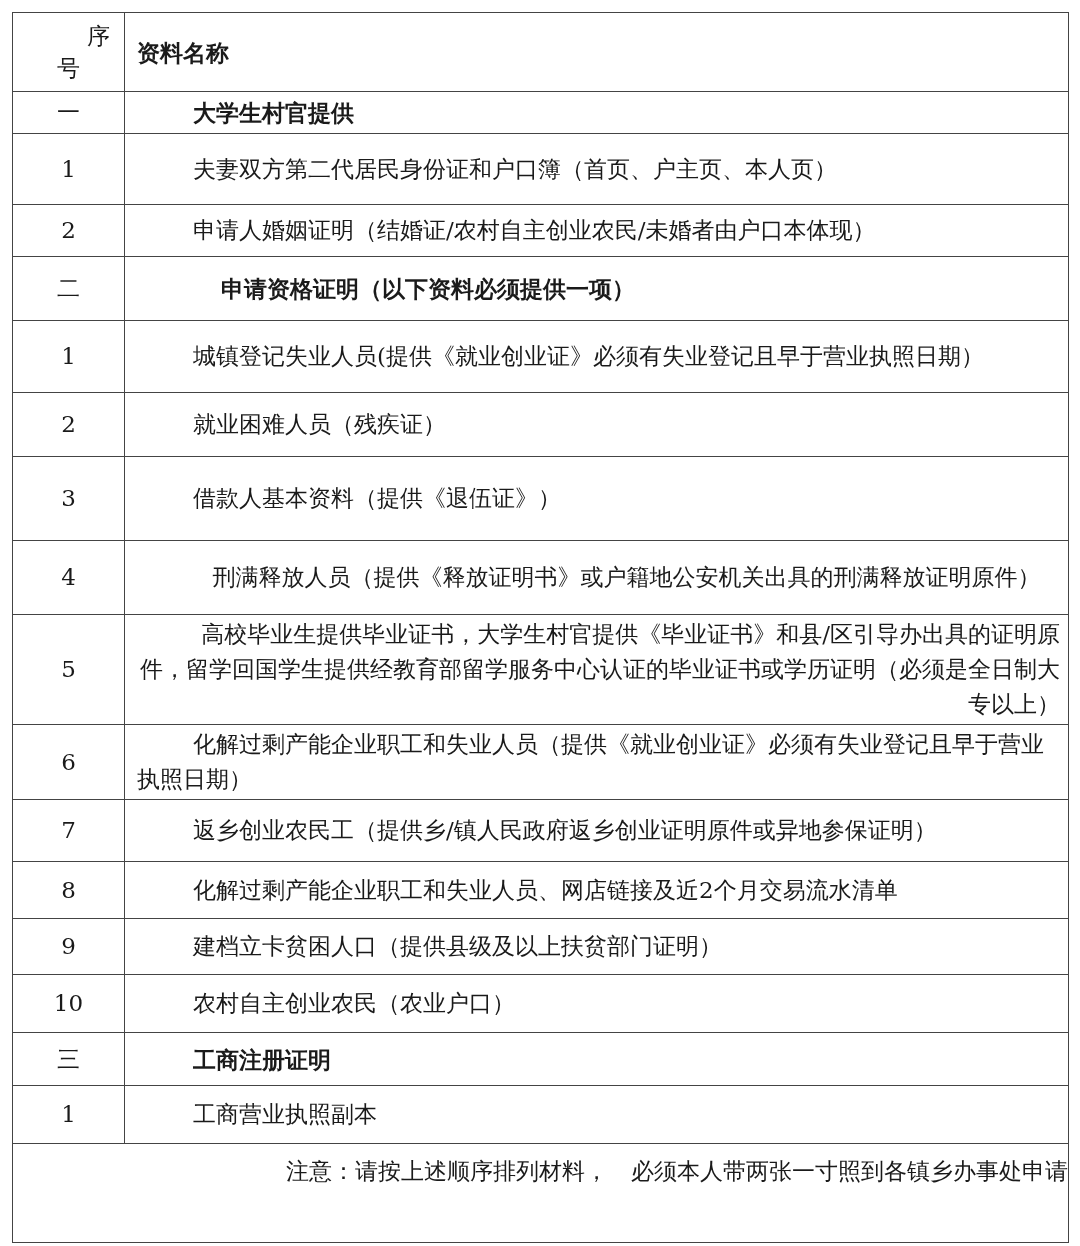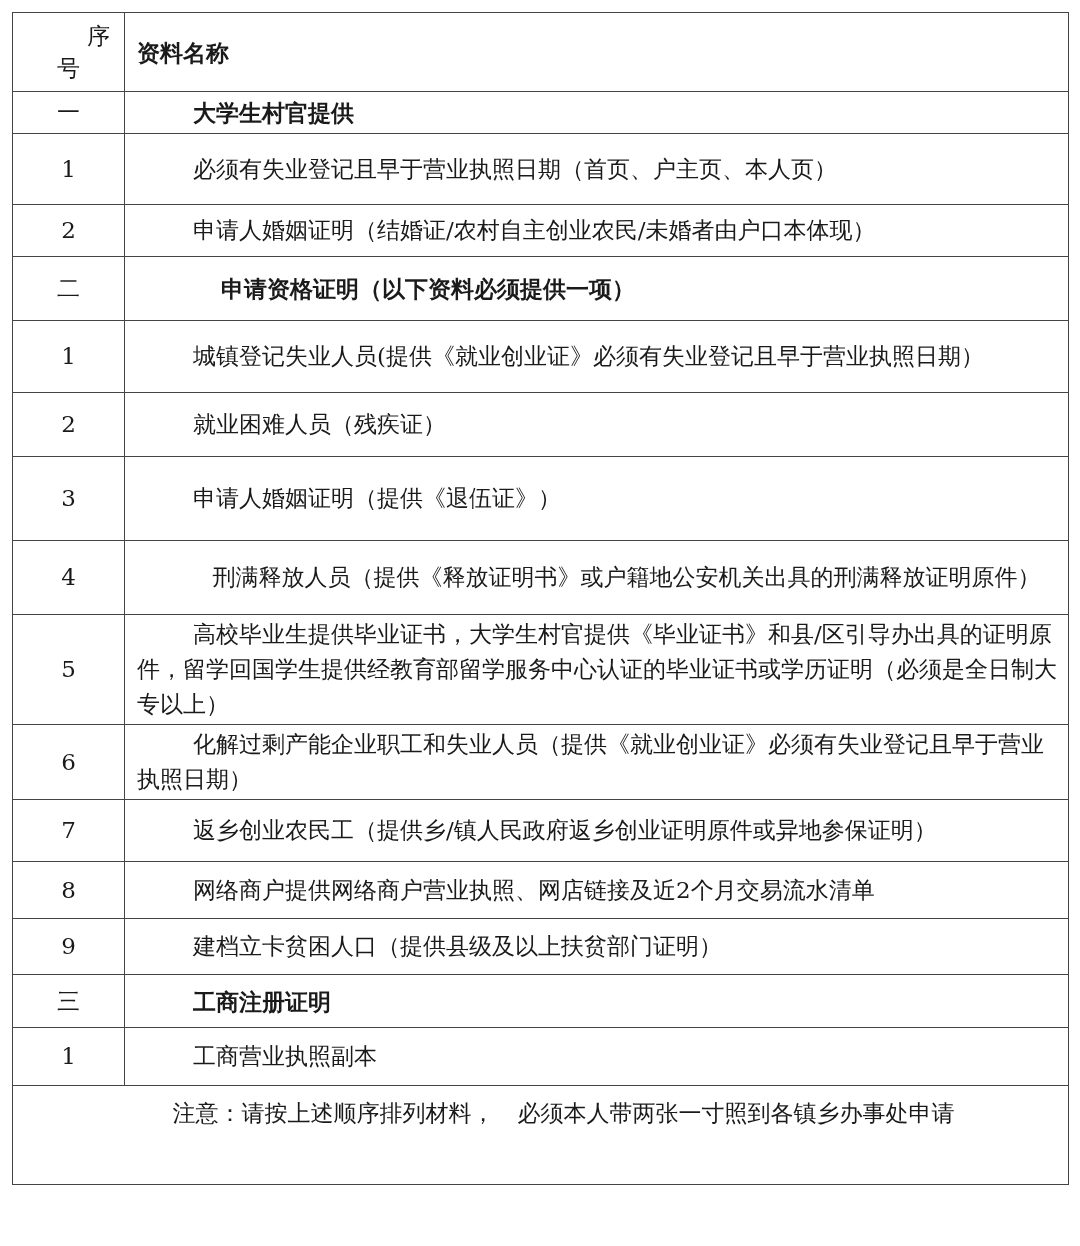--- a/index.html
+++ b/index.html
@@ -5,21 +5,21 @@
   html, body { margin: 0; padding: 0; background: #ffffff; }
   body { width: 1080px; height: 1246px; position: relative; overflow: hidden;
          font-family: "DejaVu Serif", "Liberation Serif", serif; color: #1a1a1a; }
   table { position: absolute; left: 12px; top: 12px; width: 1056px;
           border-collapse: collapse; table-layout: fixed; }
   td { border: 1.5px solid #444; padding: 0; vertical-align: middle; font-size: 23px; line-height: 35px; }
   td.num { width: 111px; text-align: center; }
   td.txt { padding: 2px 8px 2px 12px; }
   .bold { font-weight: bold; }
   .hdr-num { text-align: right; padding-right: 14px; line-height: 32px; }
-  td.note { text-align: center; padding-left: 46px; vertical-align: top; padding-top: 10px; }
+  td.note { text-align: right; padding-left: 46px; vertical-align: top; padding-top: 10px; }
 </style>
 </head>
 <body>
 
 <table>
   <colgroup>
       <col style="width:112px">
       <col style="width:944px">
     </colgroup>
   <tbody id="tbody">
@@ -29,65 +29,69 @@
         <div style="text-align:left;padding-left:44px;line-height:32px">号</div>
       </td>
       <td class="txt bold" style="">资料名称</td>
     </tr>
   <tr style="height: 42px;">
         <td class="num" style="text-align: center;">一</td>
         <td class="txt bold" style="text-indent: 56px;">大学生村官提供</td>
       </tr>
       <tr style="height: 71px;">
         <td class="num" style="text-align: center;">1</td>
-        <td class="txt" style="text-indent: 56px;">必须有失业登记且早于营业执照日期（首页、户主页、本人页）</td>
+        <td class="txt" style="text-indent: 56px;">夫妻双方第二代居民身份证和户口簿（首页、户主页、本人页）</td>
       </tr>
       <tr style="height: 52px;">
         <td class="num" style="text-align: center;">2</td>
         <td class="txt" style="text-indent: 56px;">申请人婚姻证明（结婚证/农村自主创业农民/未婚者由户口本体现）</td>
       </tr>
       <tr style="height: 64px;">
         <td class="num" style="text-align: center;">二</td>
         <td class="txt bold" style="text-indent: 56px; padding-left: 40px;">申请资格证明（以下资料必须提供一项）</td>
       </tr>
       <tr style="height: 72px;">
         <td class="num" style="text-align: center;">1</td>
         <td class="txt" style="text-indent: 56px;">城镇登记失业人员(提供《就业创业证》必须有失业登记且早于营业执照日期）</td>
       </tr>
       <tr style="height: 64px;">
         <td class="num" style="text-align: center;">2</td>
         <td class="txt" style="text-indent: 56px;">就业困难人员（残疾证）</td>
       </tr>
       <tr style="height: 84px;">
         <td class="num" style="text-align: center;">3</td>
-        <td class="txt" style="text-indent: 56px;">申请人婚姻证明（提供《退伍证》）</td>
+        <td class="txt" style="text-indent: 56px;">借款人基本资料（提供《退伍证》）</td>
       </tr>
       <tr style="height: 74px;">
         <td class="num" style="text-align: center;">4</td>
         <td class="txt" style="text-indent: 56px; text-align: center;">刑满释放人员（提供《释放证明书》或户籍地公安机关出具的刑满释放证明原件）</td>
       </tr>
       <tr style="height: 106px;">
         <td class="num" style="text-align: center;">5</td>
-        <td class="txt" style="text-indent: 56px;">高校毕业生提供毕业证书，大学生村官提供《毕业证书》和县/区引导办出具的证明原件，留学回国学生提供经教育部留学服务中心认证的毕业证书或学历证明（必须是全日制大专以上）</td>
+        <td class="txt" style="text-indent: 56px; text-align: right;">高校毕业生提供毕业证书，大学生村官提供《毕业证书》和县/区引导办出具的证明原件，留学回国学生提供经教育部留学服务中心认证的毕业证书或学历证明（必须是全日制大专以上）</td>
       </tr>
       <tr style="height: 73px;">
         <td class="num" style="text-align: center;">6</td>
         <td class="txt" style="text-indent: 56px;">化解过剩产能企业职工和失业人员（提供《就业创业证》必须有失业登记且早于营业执照日期）</td>
       </tr>
       <tr style="height: 62px;">
         <td class="num" style="text-align: center;">7</td>
         <td class="txt" style="text-indent: 56px;">返乡创业农民工（提供乡/镇人民政府返乡创业证明原件或异地参保证明）</td>
       </tr>
       <tr style="height: 57px;">
         <td class="num" style="text-align: center;">8</td>
-        <td class="txt" style="text-indent: 56px;">网络商户提供网络商户营业执照、网店链接及近2个月交易流水清单</td>
+        <td class="txt" style="text-indent: 56px;">化解过剩产能企业职工和失业人员、网店链接及近2个月交易流水清单</td>
       </tr>
       <tr style="height: 56px;">
         <td class="num" style="text-align: center;">9</td>
         <td class="txt" style="text-indent: 56px;">建档立卡贫困人口（提供县级及以上扶贫部门证明）</td>
+      </tr>
+      <tr style="height: 58px;">
+        <td class="num" style="text-align: center;">10</td>
+        <td class="txt" style="text-indent: 56px;">农村自主创业农民（农业户口）</td>
       </tr>
       <tr style="height: 53px;">
         <td class="num" style="text-align: center;">三</td>
         <td class="txt bold" style="text-indent: 56px; margin-top: 7px;">工商注册证明</td>
       </tr>
       <tr style="height: 58px;">
         <td class="num" style="text-align: center;">1</td>
         <td class="txt" style="text-indent: 56px;">工商营业执照副本</td>
       </tr>
     </tbody>

